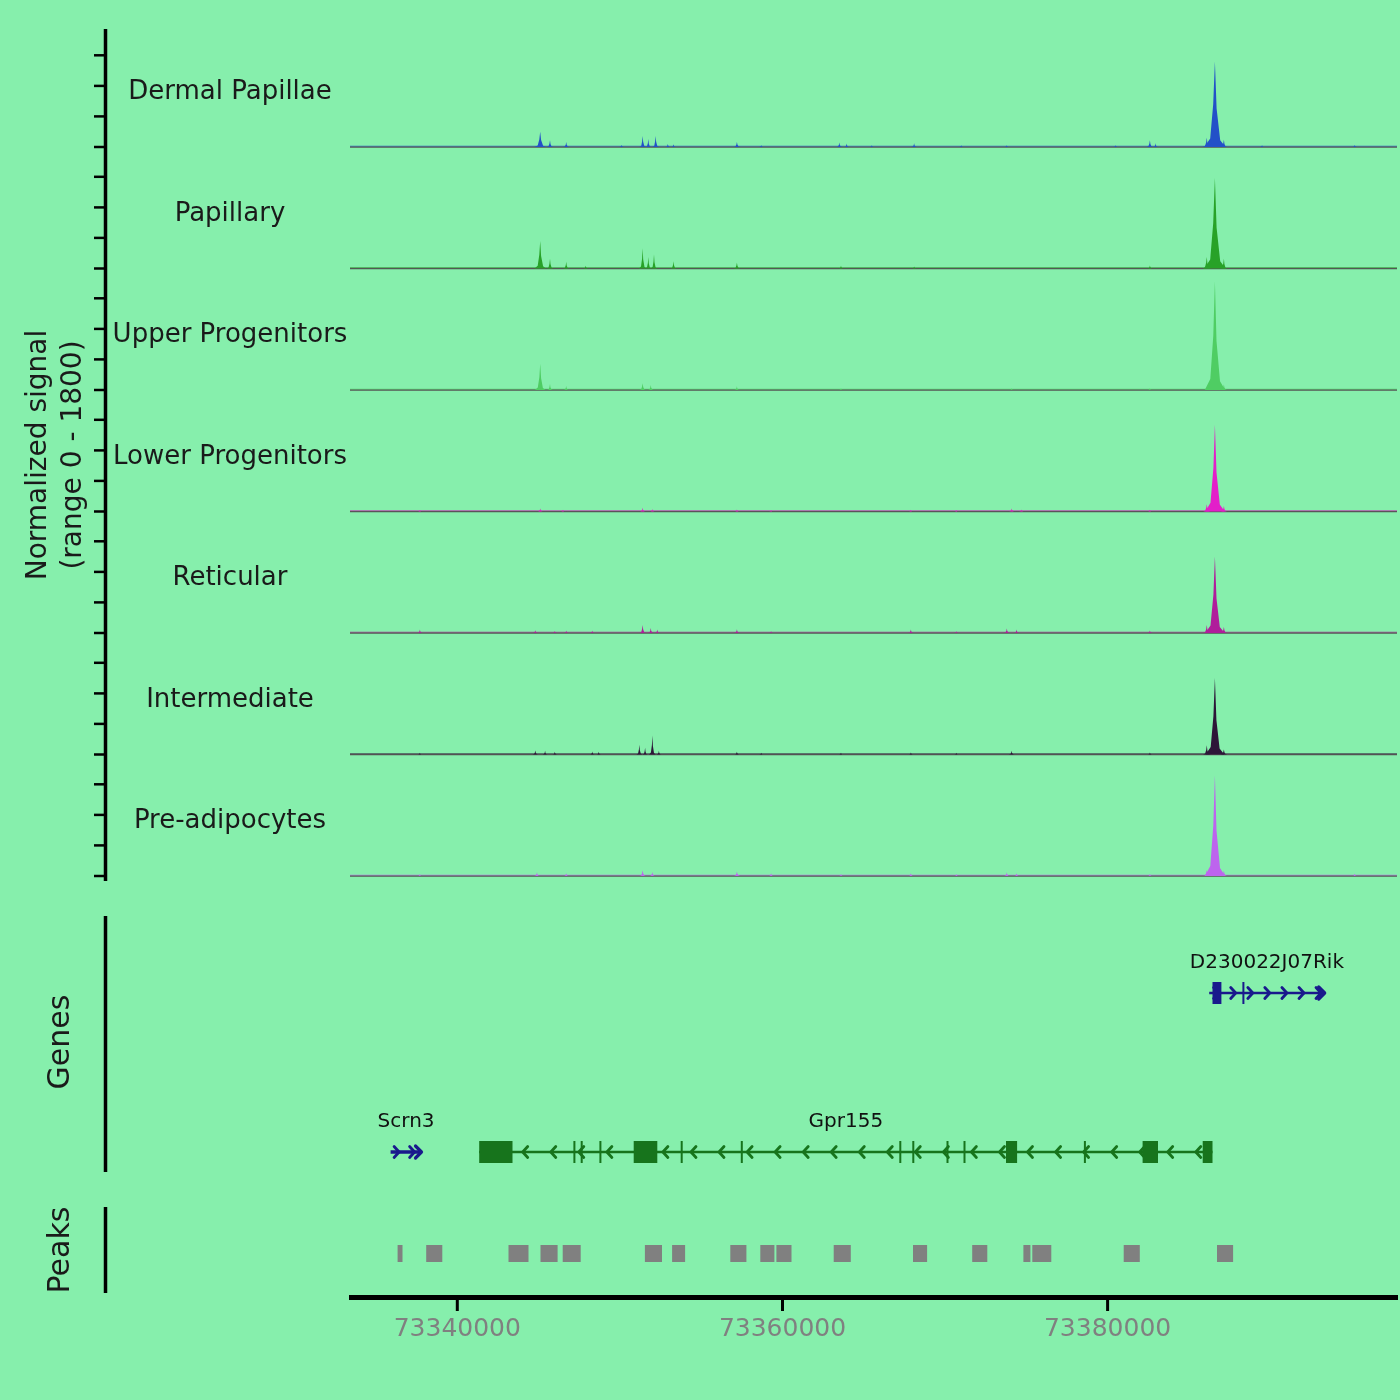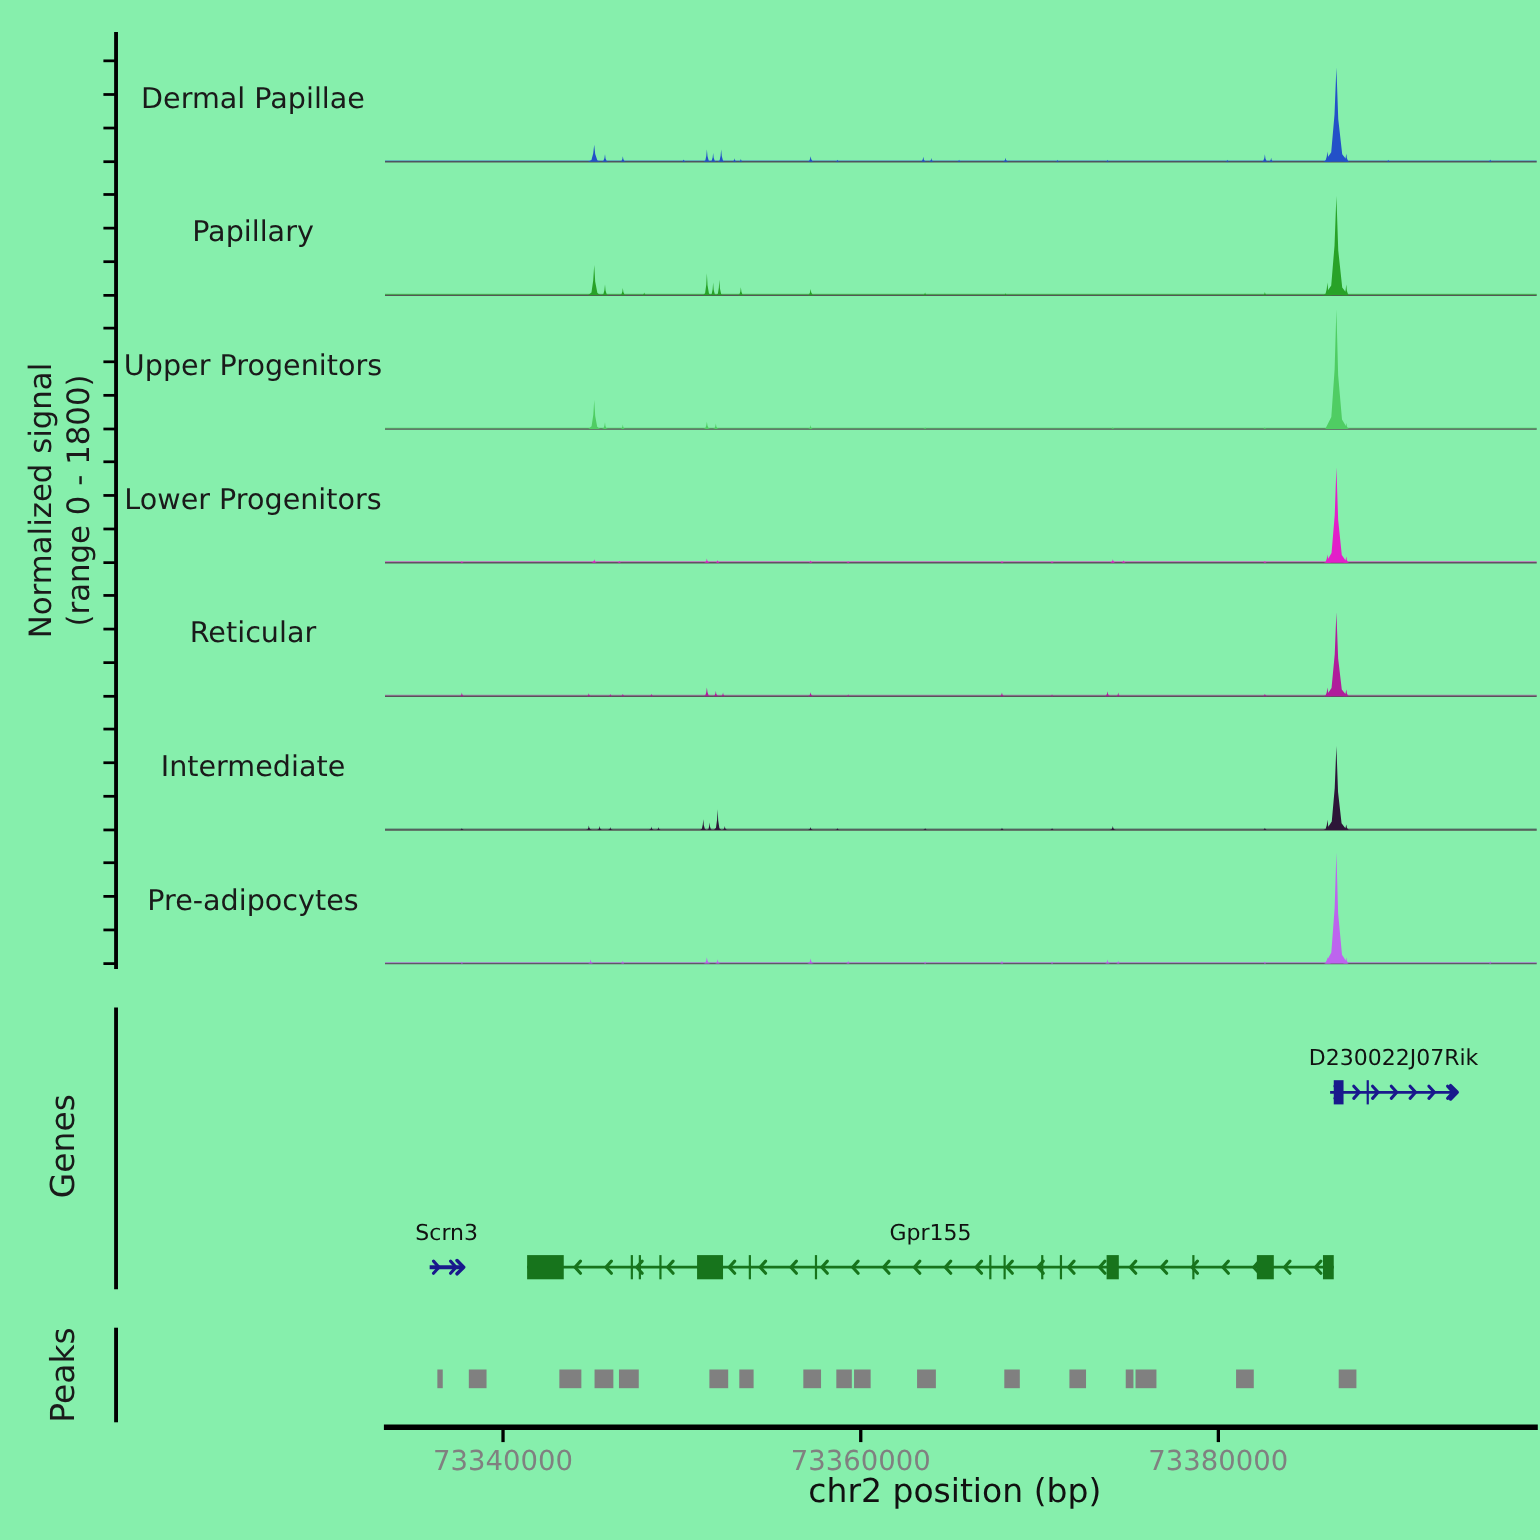--- a/index.html
+++ b/index.html
@@ -307,14 +307,13 @@
 
   <div id="ylab" class="rotlab">
     <span>Normalized signal</span><br>
     <span>(range 0 - 1800)</span>
   </div>
 
   <div id="geneslab" class="rotlab">Genes</div>
 
   <div id="peakslab" class="rotlab">Peaks</div>
 
-  <div id="xtitle">chr2 position (bp)</div>
 </div>
 
 </body></html>

